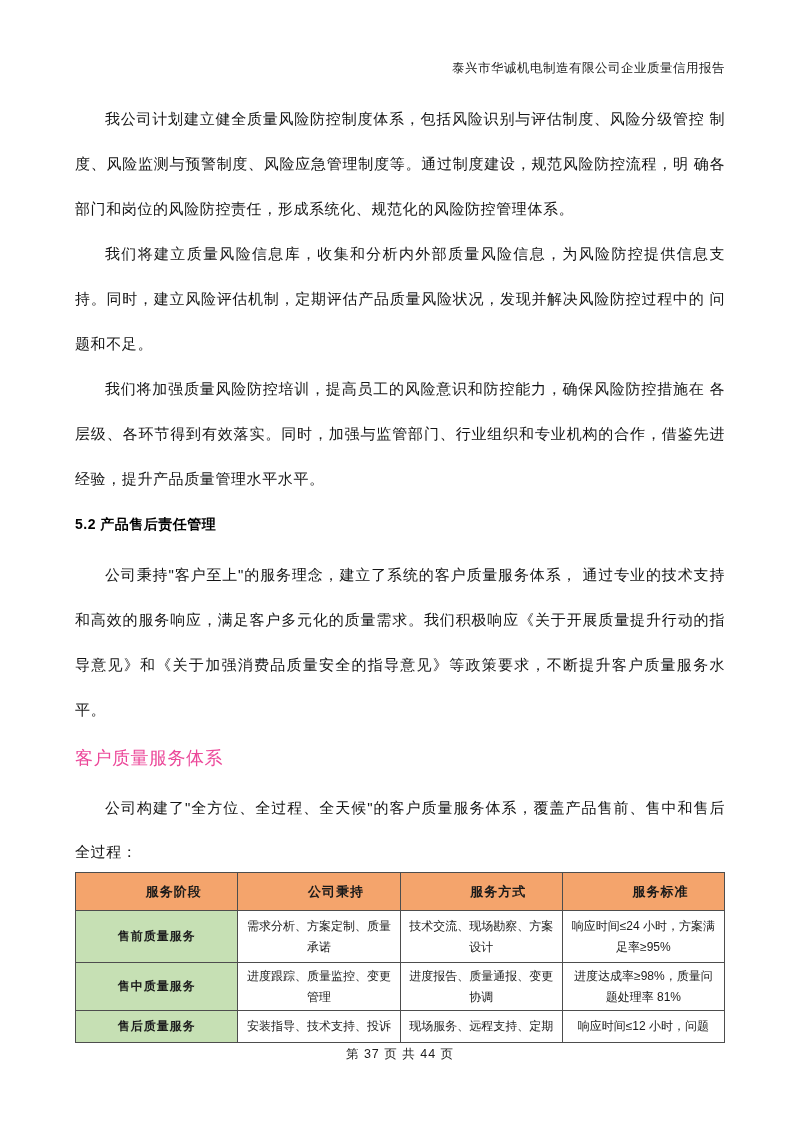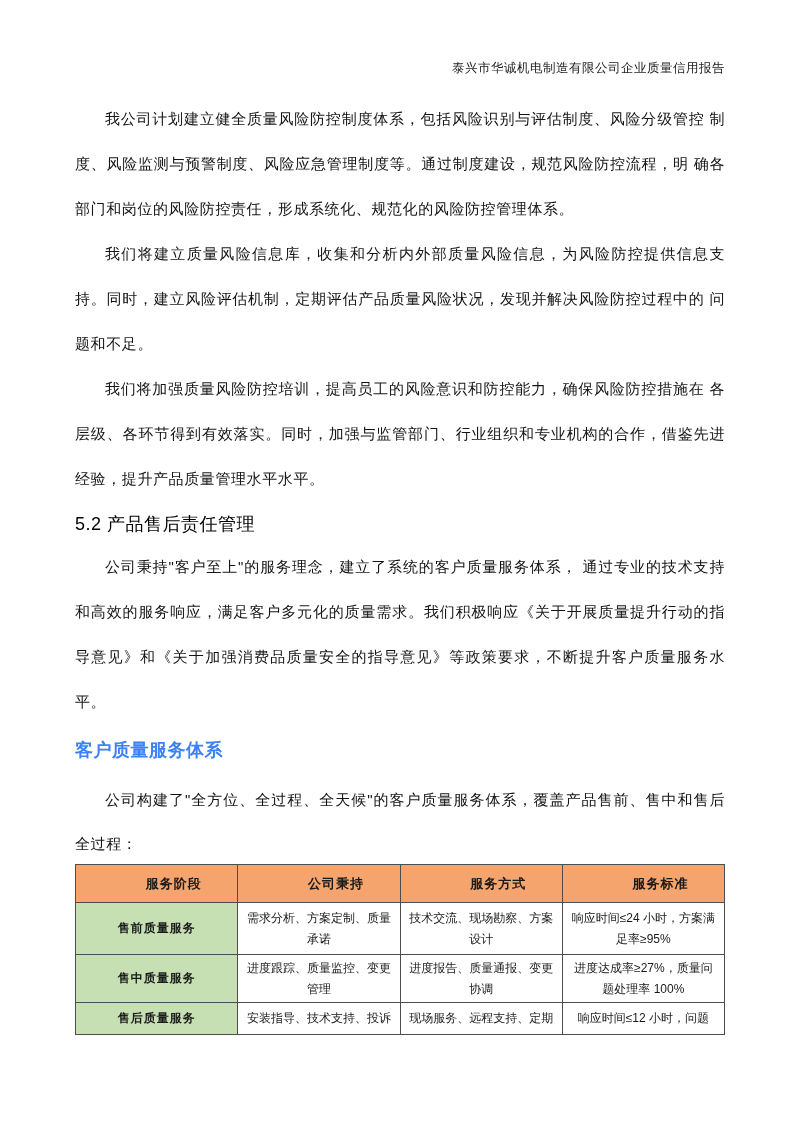--- a/index.html
+++ b/index.html
@@ -34,33 +34,33 @@
     margin: 0;
     font-size: 15px;
     line-height: 45px;
     text-align: justify;
     text-indent: 2em;
     letter-spacing: 0.6px;
     color: #141414;
   }
   p.body-text.tight { line-height: 44px; }
   h2.section-heading {
-    margin: 10px 0 7px 0;
-    font-size: 18px;
+    margin: 10px 0 15px 0;
+    font-size: 14px;
     line-height: 26px;
-    font-weight: normal;
+    font-weight: bold;
     color: #000;
     letter-spacing: 0.5px;
   }
   h3.subsection-heading {
     margin: 14px 0 16px 0;
     font-size: 18px;
     line-height: 24px;
-    font-weight: bold;
-    color: #3b82f6;
+    font-weight: normal;
+    color: #ec4899;
     letter-spacing: 0.5px;
   }
   table.service-table {
     margin-top: -2px;
     width: 100%;
     border-collapse: collapse;
     table-layout: fixed;
   }
   table.service-table th,
   table.service-table td {
@@ -131,26 +131,27 @@
         <tr class="data-row-1">
           <td class="stage-cell" style="background: rgb(198, 224, 180);">售前质量服务</td>
           <td>需求分析、方案定制、质量承诺</td>
           <td>技术交流、现场勘察、方案设计</td>
           <td>响应时间≤24 小时，方案满足率≥95%</td>
         </tr>
         <tr class="data-row-2">
           <td class="stage-cell" style="background: rgb(198, 224, 180);">售中质量服务</td>
           <td>进度跟踪、质量监控、变更管理</td>
           <td>进度报告、质量通报、变更协调</td>
-          <td>进度达成率≥27%，质量问题处理率 100%</td>
+          <td>进度达成率≥98%，质量问题处理率 81%</td>
         </tr>
         <tr class="data-row-3">
           <td class="stage-cell" style="background: rgb(198, 224, 180);">售后质量服务</td>
           <td>安装指导、技术支持、投诉</td>
           <td>现场服务、远程支持、定期</td>
           <td>响应时间≤12 小时，问题</td>
         </tr>
       </tbody>
     </table>
   </div>
 
+  <div class="doc-footer">第 37 页 共 44 页</div>
 
 </div>
 
 </body></html>

